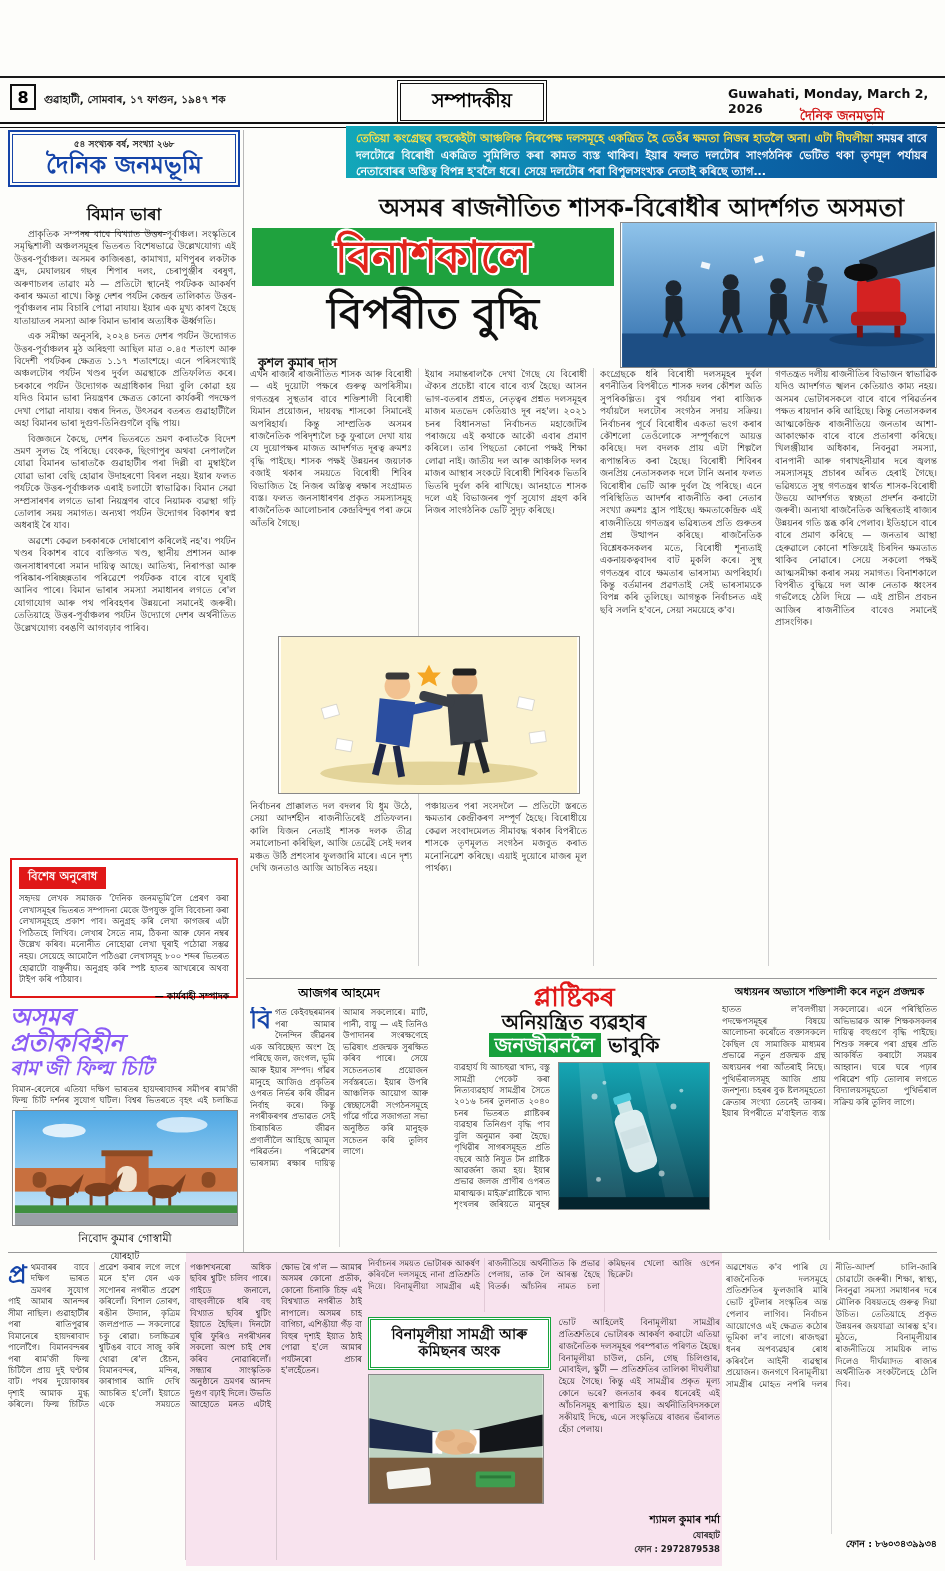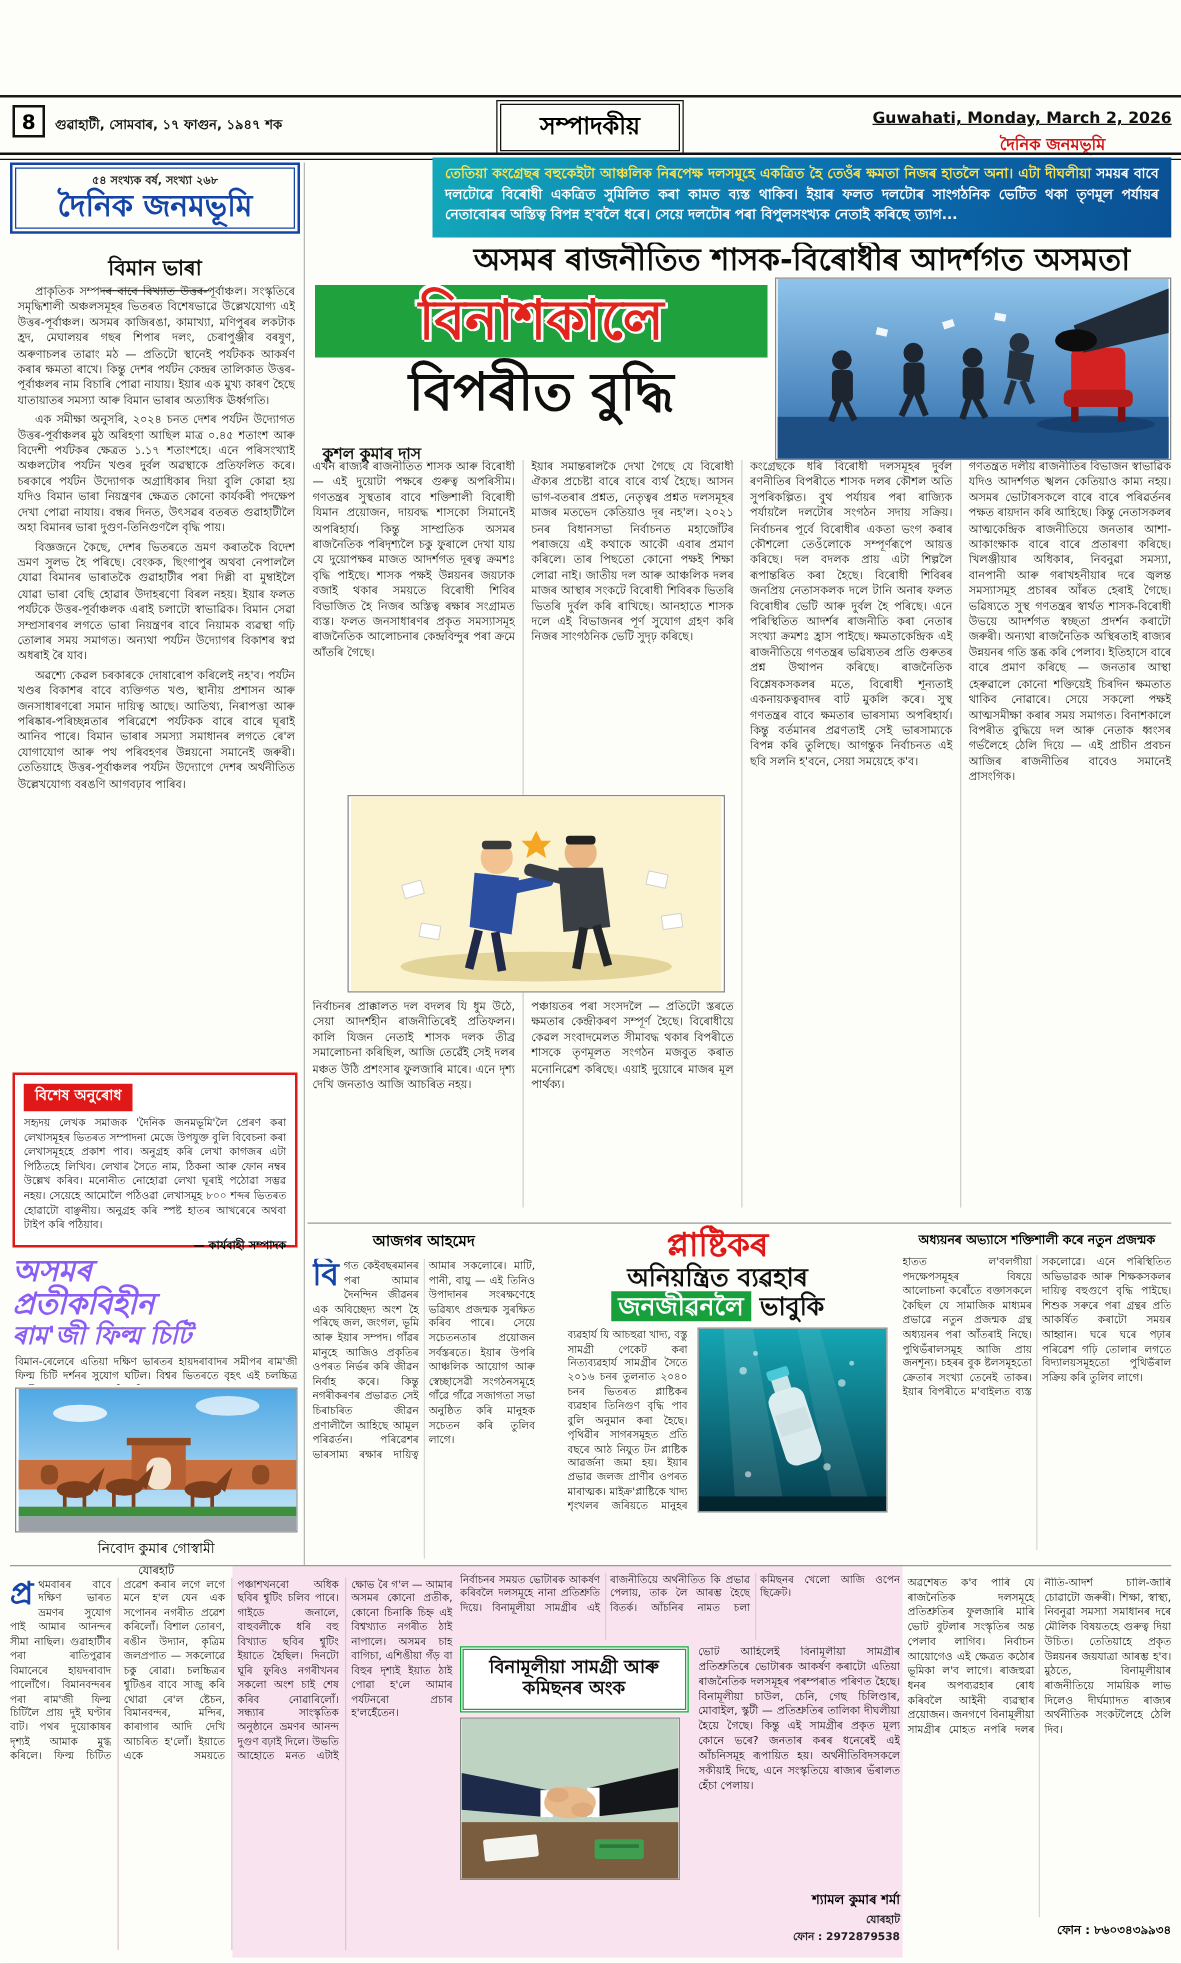--- a/index.html
+++ b/index.html
@@ -81,21 +81,21 @@
 <div class="page">
 
   <div class="abs rule-h" style="left:0;top:76px;width:945px;height:2px;"></div>
   <div class="abs pageno" style="left:10px;top:84px;">
     <span>8</span>
   </div>
   <div class="abs date-as" style="left:44px;top:92px;">গুৱাহাটী, সোমবাৰ, ১৭ ফাগুন, ১৯৪৭ শক</div>
   <div class="abs section-box-outer" style="left:397px;top:80px;">
     <div class="section-box-inner">সম্পাদকীয়</div>
   </div>
-  <div class="abs date-en" style="left:698px;top:86px;text-decoration:underline;">Guwahati, Monday, March 2, 2026</div>
+  <div class="abs date-en" style="left:728px;top:86px;">Guwahati, Monday, March 2, 2026</div>
   <div class="abs paper-red" style="left:752px;top:106px;width:180px;">দৈনিক জনমভূমি</div>
   <div class="abs dbl-rule" style="left:0;top:122px;width:945px;"></div>
 
   <div class="abs sep-v" style="left:243px;top:130px;width:1px;height:1430px;"></div>
 
   <div class="abs masthead" style="left:8px;top:130px;width:232px;">
     <div class="masthead-in">
       <div class="masthead-ed">৫৪ সংখ্যক বৰ্ষ, সংখ্যা ২৬৮</div>
       <div class="masthead-title">দৈনিক জনমভূমি</div>
     </div>
@@ -156,21 +156,21 @@
       </g>
       <rect x="0" y="96" width="226" height="8" fill="#3f8f3f"></rect>
       <rect x="0" y="104" width="226" height="12" fill="#9aa0a6"></rect>
     </svg>
   </div>
   <div class="abs" style="left:12px;top:1230px;width:226px;">
     <div class="ramoji-byline">নিবোদ কুমাৰ গোস্বামী</div>
     <div class="ramoji-place">যোৰহাট</div>
   </div>
 
-  <div class="abs kicker" style="left:346px;top:126px;width:591px;height:64px;">
+  <div class="abs kicker" style="left:346px;top:126px;width:591px;height:52px;">
     <span class="yel">তেতিয়া কংগ্ৰেছৰ বহুকেইটা আঞ্চলিক নিৰপেক্ষ দলসমূহে একত্ৰিত হৈ তেওঁৰ ক্ষমতা নিজৰ হাতলৈ অনা। এটা দীঘলীয়া </span><span>সময়ৰ বাবে দলটোৱে বিৰোধী একত্ৰিত সুমিলিত কৰা কামত ব্যস্ত থাকিব। ইয়াৰ ফলত দলটোৰ সাংগঠনিক ভেটিত </span><span>থকা তৃণমূল পৰ্যায়ৰ নেতাবোৰৰ অস্তিত্ব বিপন্ন হ'বলৈ ধৰে। সেয়ে দলটোৰ পৰা বিপুলসংখ্যক নেতাই কৰিছে ত্যাগ...</span>
   </div>
 
   <div class="abs main-headline clip" style="left:346px;top:194px;width:591px;height:32px;">অসমৰ ৰাজনীতিত শাসক-বিৰোধীৰ আদৰ্শগত অসমতা</div>
 
   <div class="abs deck-green" style="left:252px;top:228px;width:362px;height:58px;background:#1fa23e;">
     <div class="deck-red-text">বিনাশকালে</div>
   </div>
   <div class="abs deck-black" style="left:252px;top:292px;width:362px;">বিপৰীত বুদ্ধি</div>
   <div class="abs byline" style="left:258px;top:354px;">কুশল কুমাৰ দাস</div>

